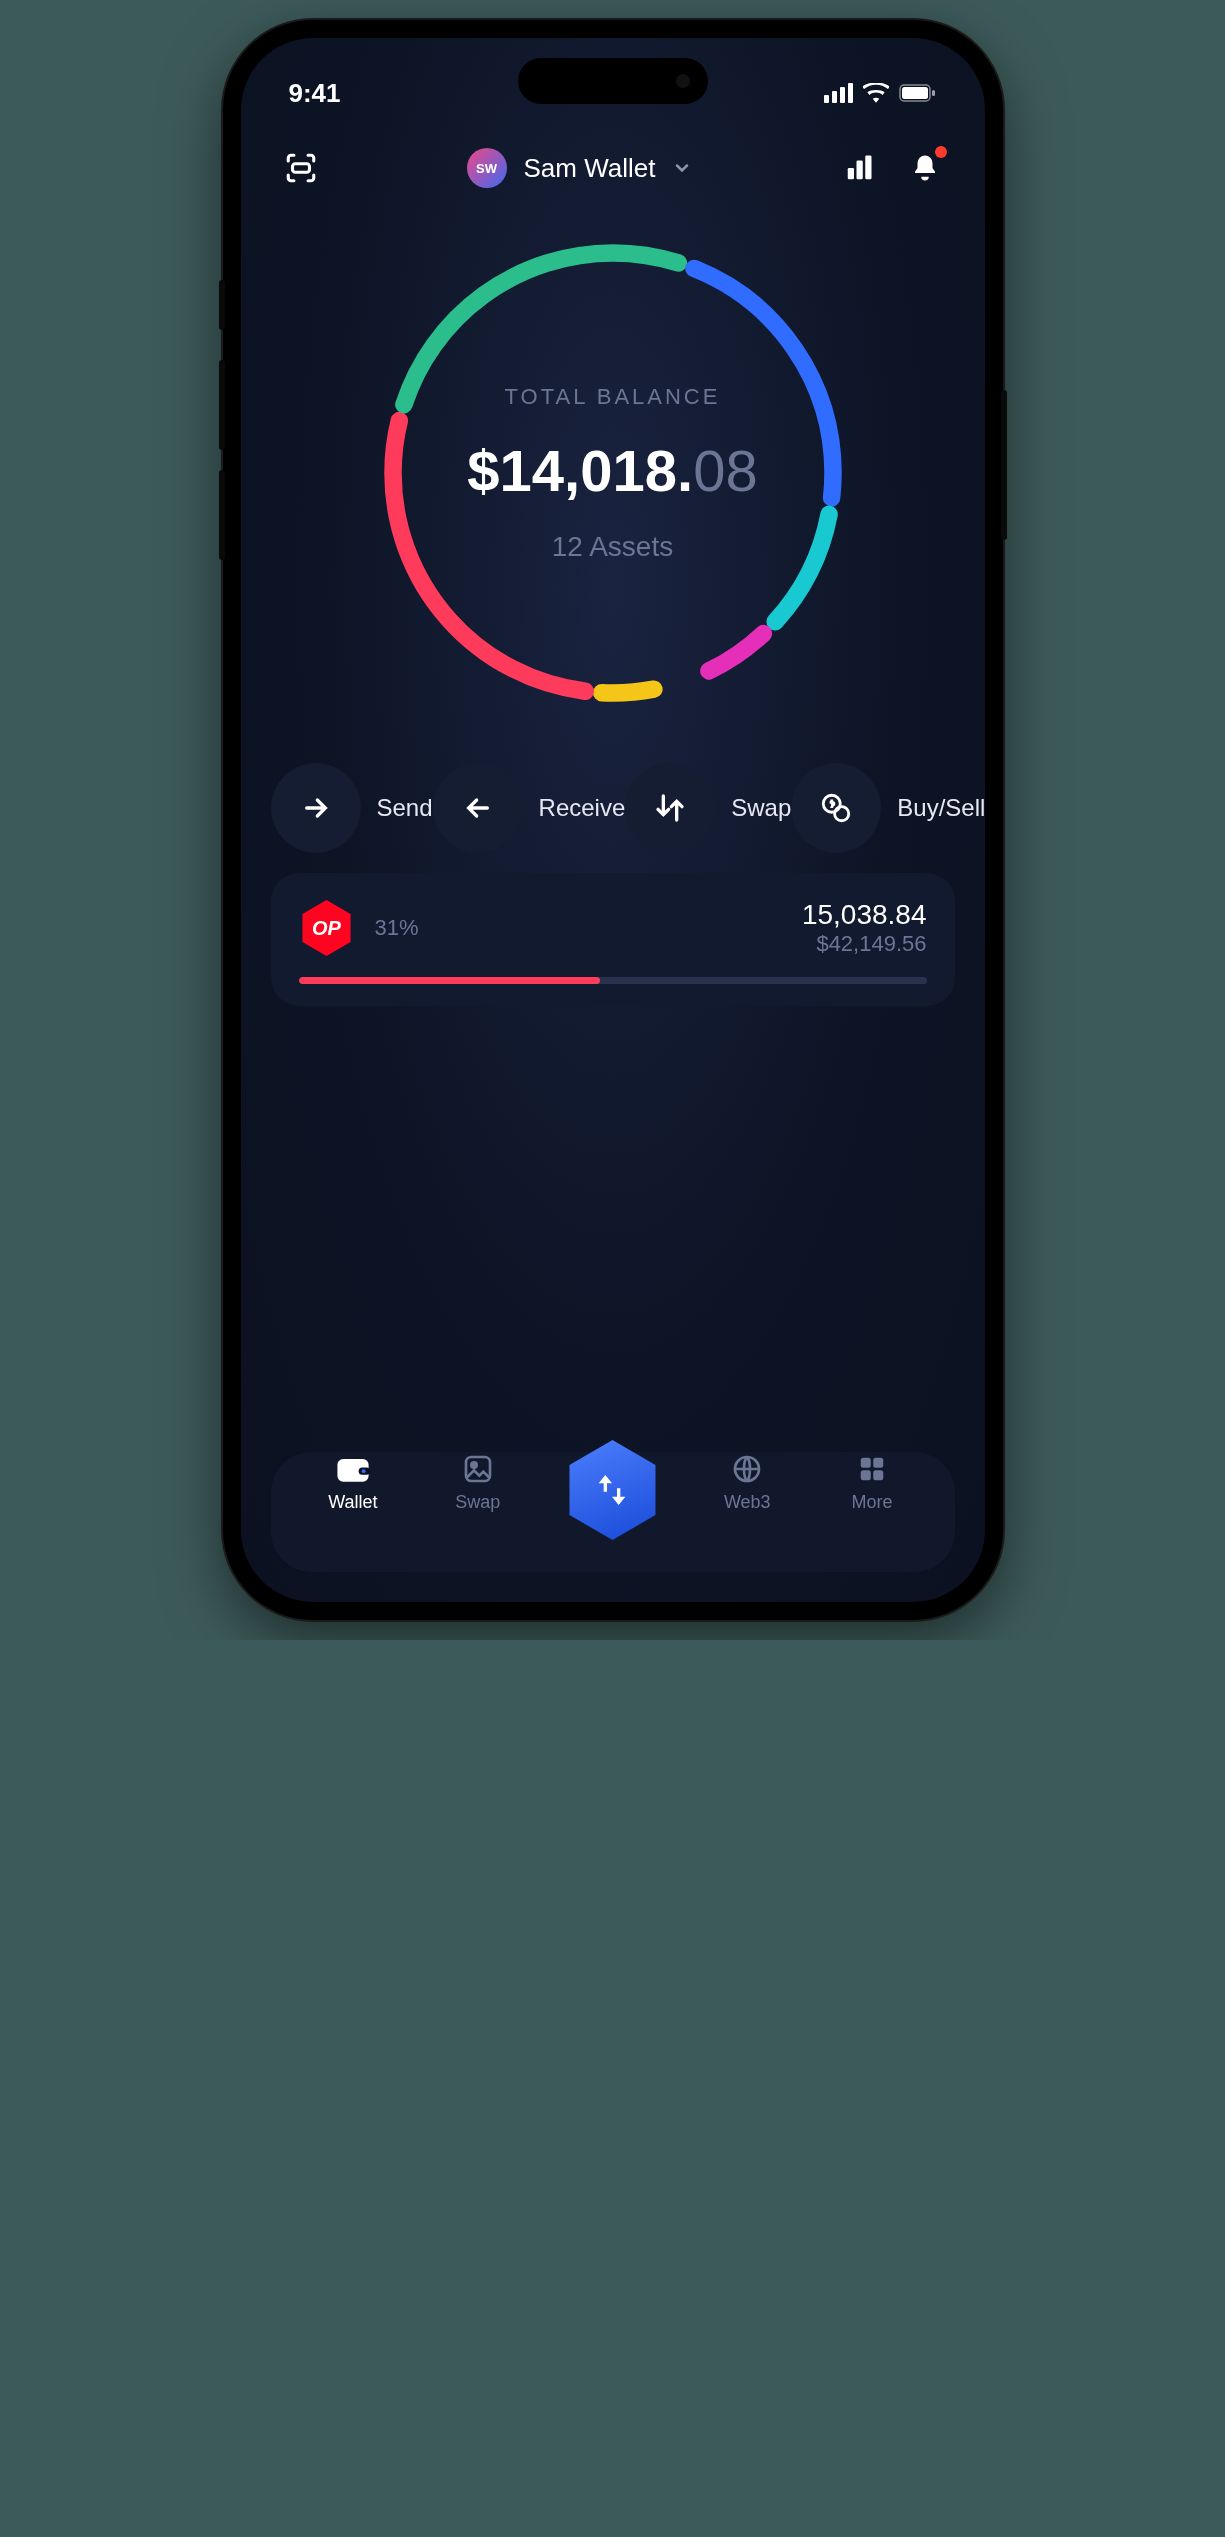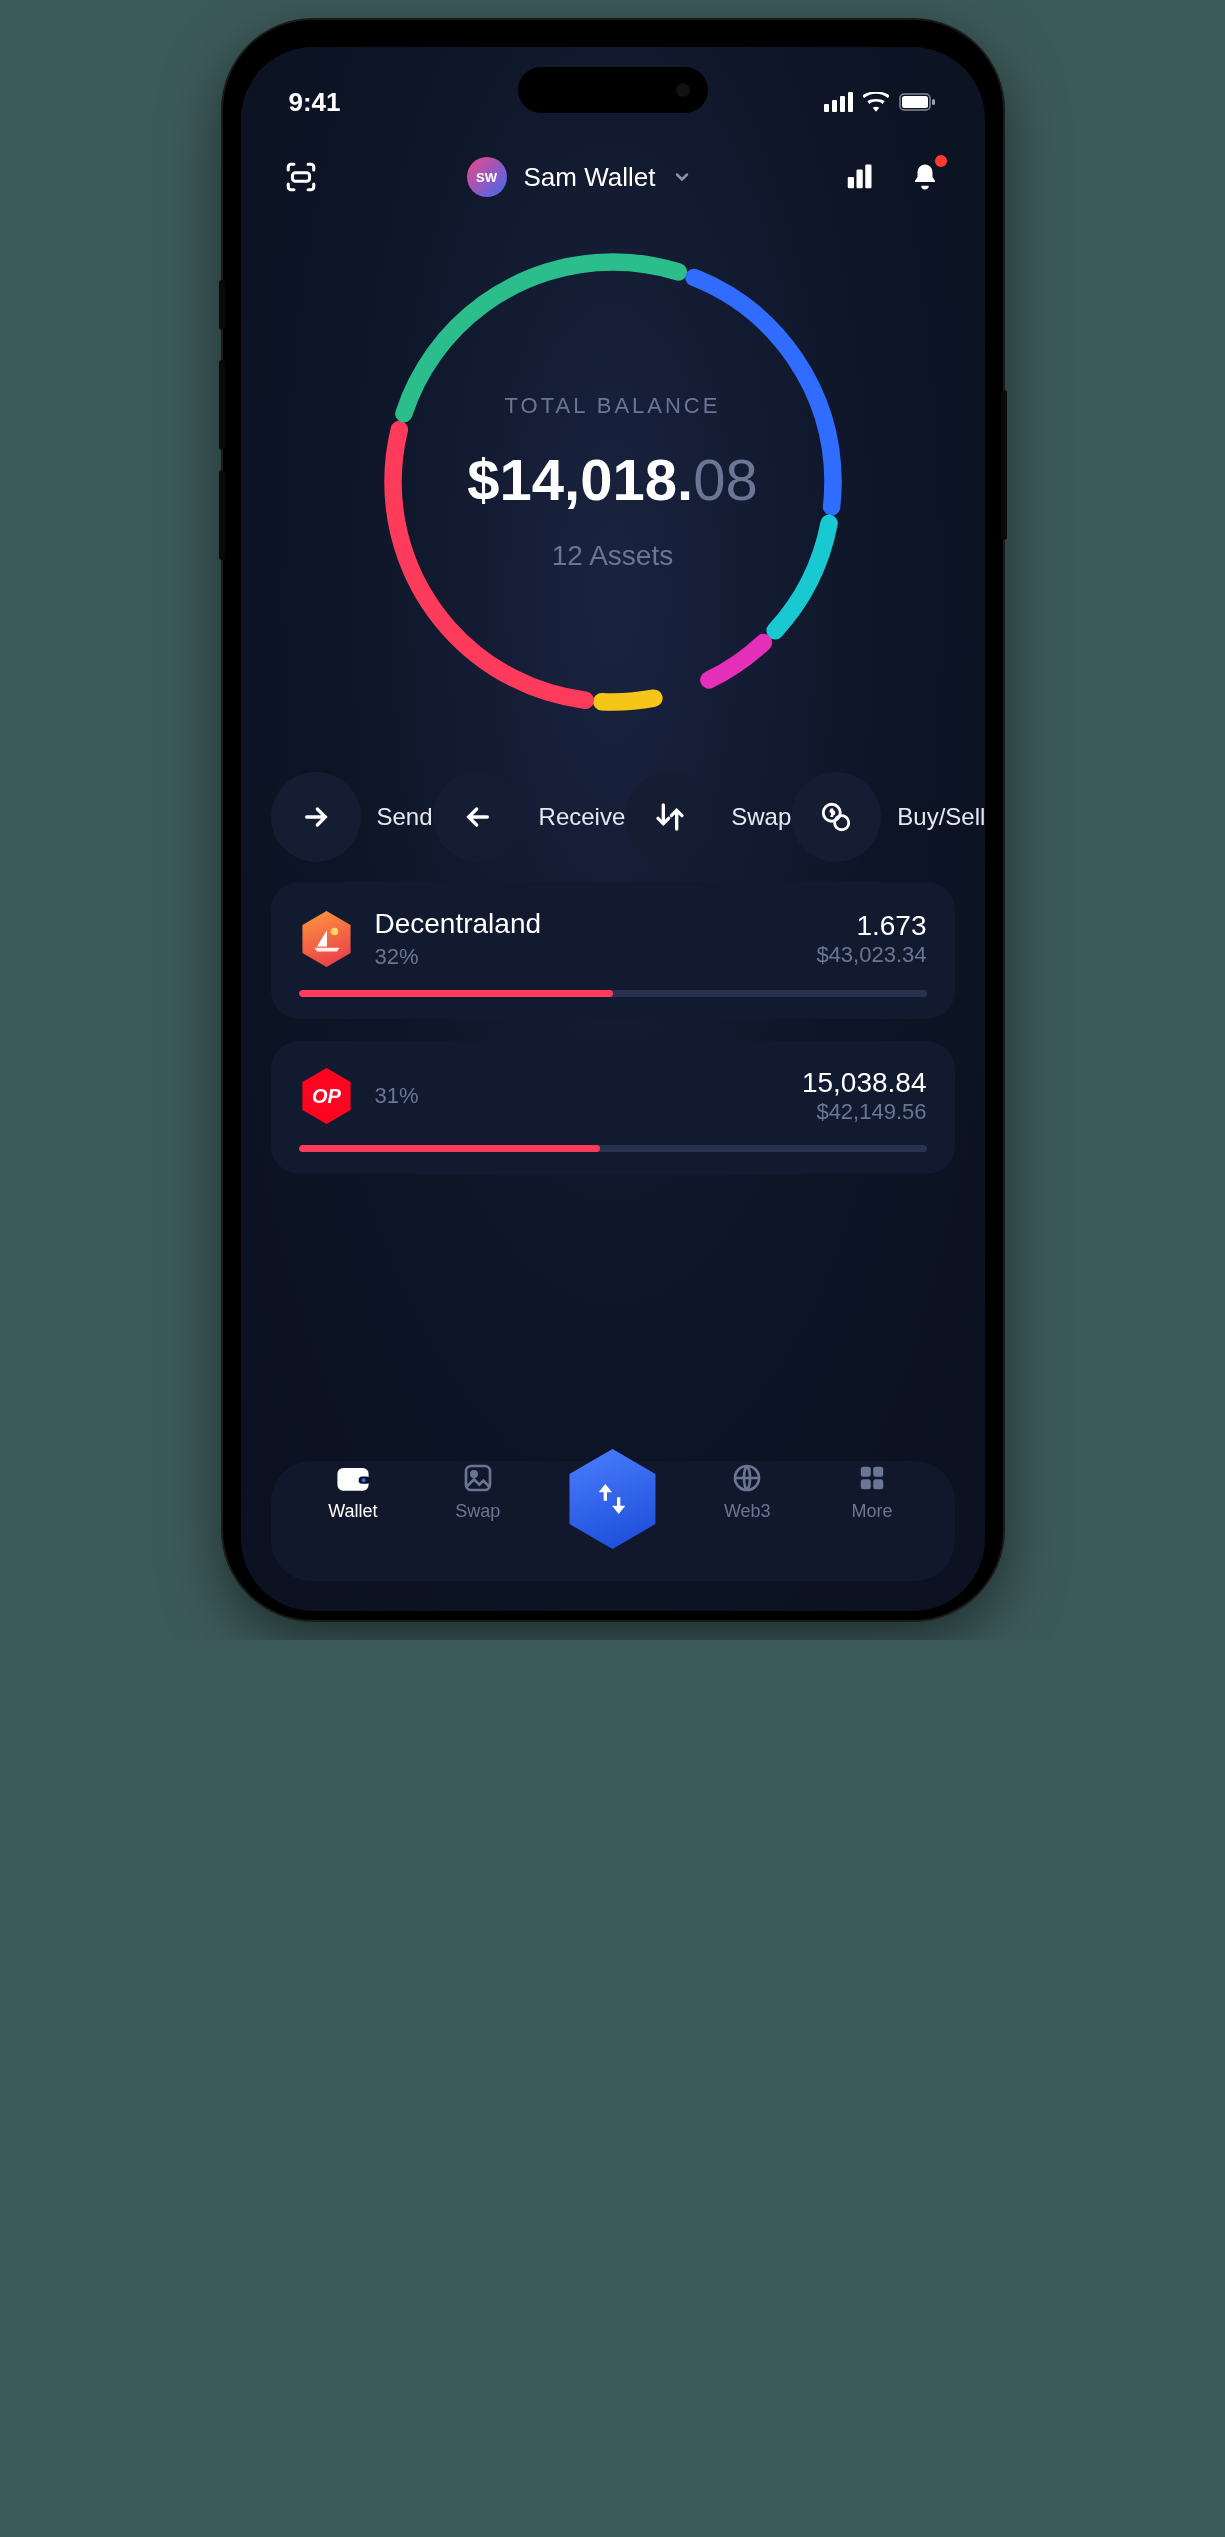--- a/index.html
+++ b/index.html
@@ -25,21 +25,20 @@
   .side-btn.l3 { left:-4px; top:450px; width:6px; height:90px; }
   .side-btn.r1 { right:-4px; top:370px; width:6px; height:150px; }
   .screen {
     width: 100%;
     height: 100%;
     background: radial-gradient(ellipse at 50% 35%, #1a2340 0%, #0d1425 55%, #0b1120 100%);
     border-radius: 72px;
     position: relative;
     overflow: hidden;
     color: #fff;
-    margin-top: 9px;
   }
   .island {
     position: absolute;
     top: 20px; left: 50%; transform: translateX(-50%);
     width: 190px; height: 46px;
     background: #000; border-radius: 28px;
     z-index: 50;
     display:flex; align-items:center; justify-content:flex-end; padding-right:18px;
   }
   .island::after { content:''; width:14px; height:14px; border-radius:50%; background:#111; }
@@ -239,42 +238,20 @@
             </svg>
           </div>
         <span class="action-label">Buy/Sell</span>
       </div>
     </div>
 
 
     <div class="asset-list" id="asset-list">
         <div class="asset-card">
           <div class="asset-row">
-            <div class="asset-icon hexagon" style="background:linear-gradient(160deg,#ff9a3c,#e8334c)">
-              <svg width="30" height="30" viewBox="0 0 24 24">
-                <circle cx="18" cy="6" r="3" fill="#ffd36b"></circle>
-                <path d="M4 18L12 5l0 13z" fill="#fff"></path>
-                <path d="M2 19h20l-2 3H4z" fill="#fff" opacity=".9"></path>
-              </svg>
-            </div>
-            <div class="asset-info">
-              <div class="asset-name">Decentraland</div>
-              <div class="asset-pct">32%</div>
-            </div>
-            <div class="asset-values">
-              <div class="asset-amt">1.673</div>
-              <div class="asset-usd">$43,023.34</div>
-            </div>
-          </div>
-          <div class="asset-bar">
-            <div class="asset-bar-fill" style="width:50%;background:#ff3b5c"></div>
-          </div>
-        </div>
-        <div class="asset-card">
-          <div class="asset-row">
             <div class="asset-icon hexagon" style="background:#ff0420">
               <span style="font-style:italic">OP</span>
             </div>
             <div class="asset-info">
               <div class="asset-pct">31%</div>
             </div>
             <div class="asset-values">
               <div class="asset-amt">15,038.84</div>
               <div class="asset-usd">$42,149.56</div>
             </div>

